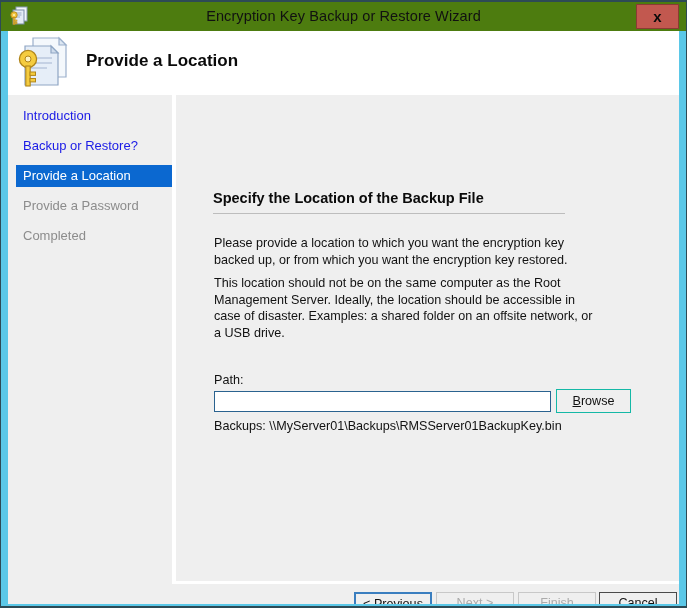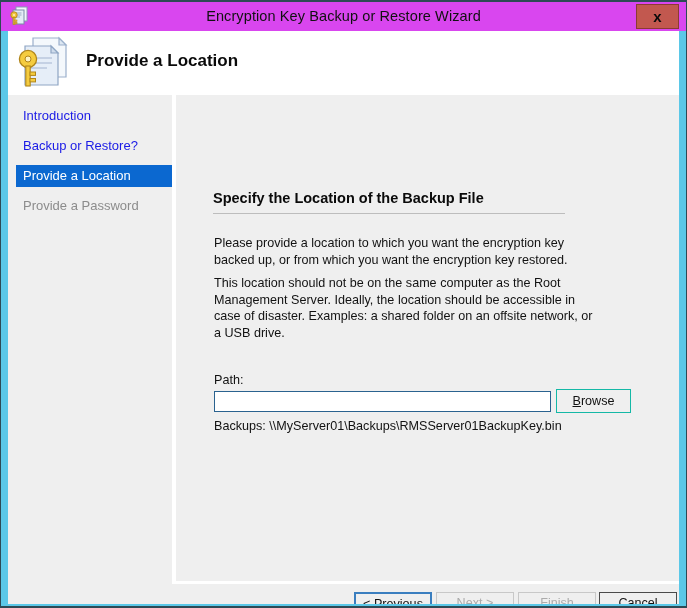--- a/index.html
+++ b/index.html
@@ -25,21 +25,21 @@
     overflow: hidden;
   }
 
   
   #titlebar {
     position: absolute;
     left: 0;
     top: 0;
     width: 685px;
     height: 29px;
-    background: #d946ef;
+    background: #4d7c0f;
   }
   #title-icon {
     position: absolute;
     left: 8px;
     top: 3px;
     width: 22px;
     height: 22px;
   }
   #title-text {
     position: absolute;
@@ -330,20 +330,21 @@
         </svg>
       </span>
       <div id="header-title">Provide a Location</div>
     </div>
 
     <div id="sidebar">
       <div class="nav-item nav-link" style="top:10px;">Introduction</div>
       <div class="nav-item nav-link" style="top:40px;">Backup or Restore?</div>
       <div class="nav-item nav-sel" style="top:70px;">Provide a Location</div>
       <div class="nav-item nav-dim" style="top:100px;">Provide a Password</div>
+      <div class="nav-item nav-dim" style="top:130px;">Completed</div>
     </div>
     <div id="sidebar-divider"></div>
 
     <div id="content">
       <div id="section-heading">Specify the Location of the Backup File</div>
       <div id="heading-rule"></div>
 
       <div class="body-para" id="para-1">Please provide a location to which you want the encryption key backed up, or from which you want the encryption key restored.</div>
       <div class="body-para" id="para-2">This location should not be on the same computer as the Root Management Server. Ideally, the location should be accessible in case of disaster. Examples: a shared folder on an offsite network, or a USB drive.</div>
 

